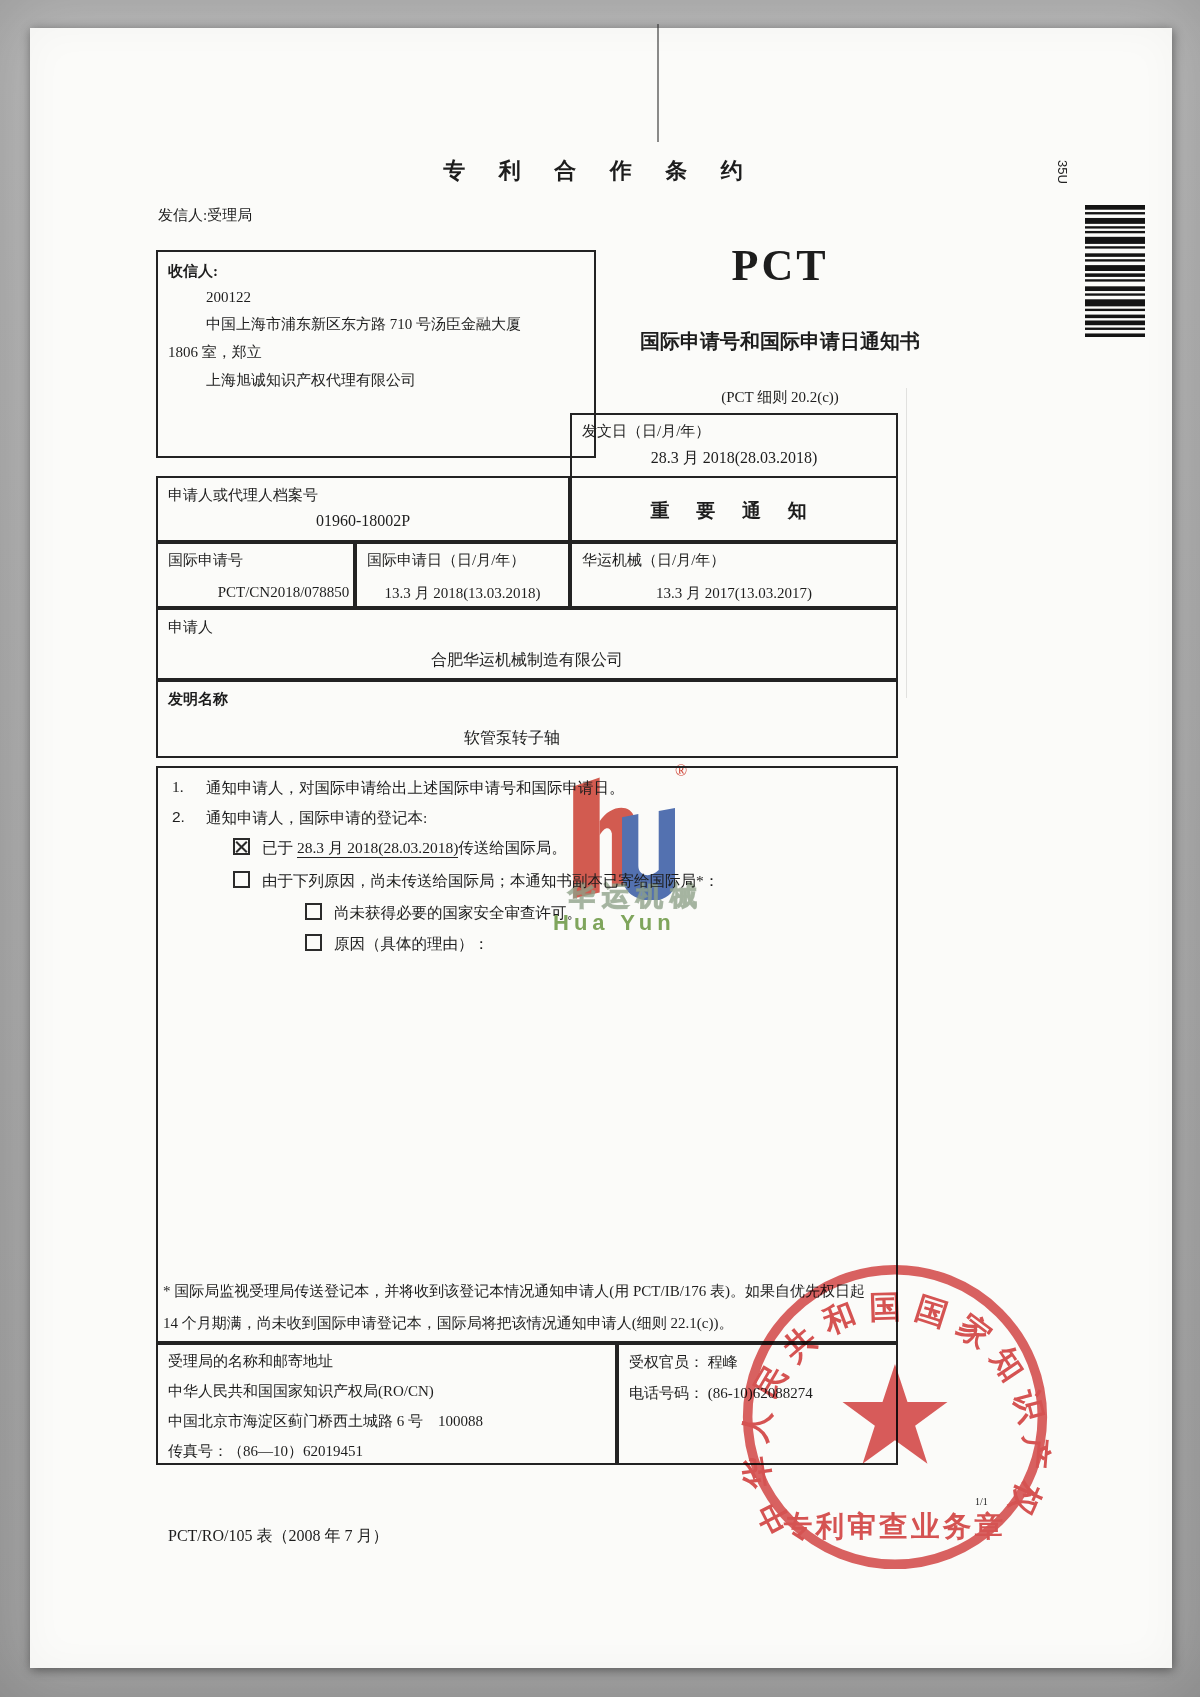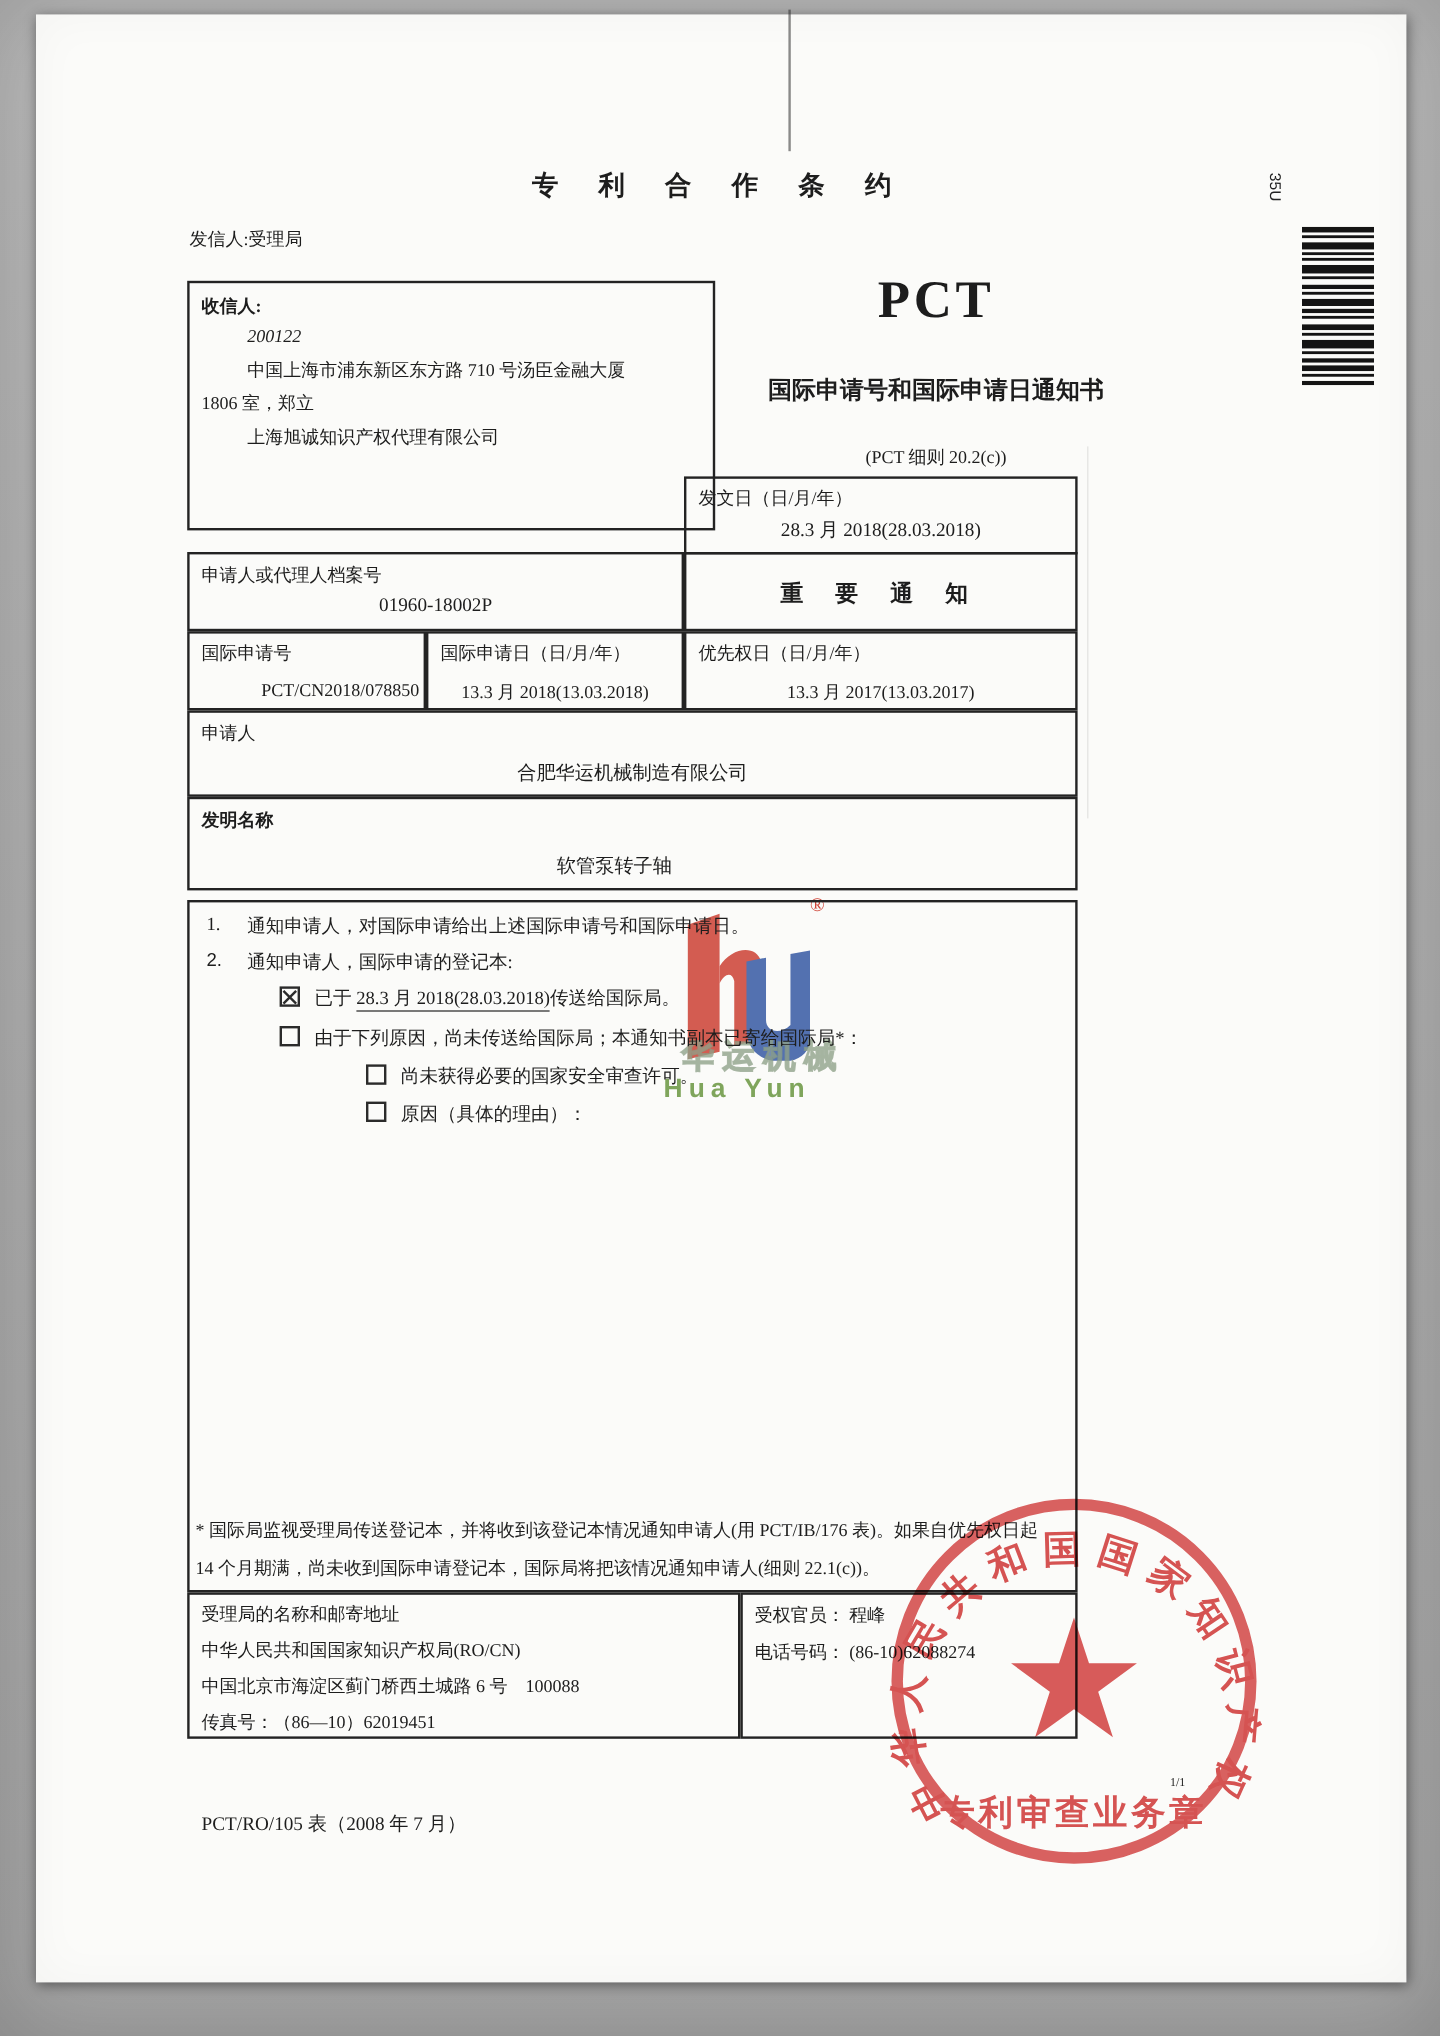--- a/index.html
+++ b/index.html
@@ -6,21 +6,21 @@
   body{
     width:1200px;height:1697px;
     background:linear-gradient(180deg,#bababa,#a4a4a4);
     font-family:"Liberation Serif","DejaVu Serif",serif;
     color:#1d1d1d;
     position:relative;
     overflow:hidden;
   }
   .canvas{position:absolute;inset:0;box-shadow:inset 0 0 80px rgba(0,0,0,.18);}
   .page{
-    position:absolute;left:30px;top:12px;width:1142px;height:1640px;
+    position:absolute;left:30px;top:28px;width:1142px;height:1640px;
     background:#fbfbf9;
     box-shadow:1px 2px 10px rgba(0,0,0,.45), inset 0 0 40px rgba(0,0,0,.03);
   }
   .abs{position:absolute;}
   .box{position:absolute;border:2px solid #232323;box-sizing:border-box;background:transparent;}
   .lbl{font-size:15px;white-space:nowrap;}
   .val{font-size:16px;white-space:nowrap;}
   .ctr{text-align:center;}
   .cb{position:absolute;width:17px;height:17px;border:2px solid #2b2b2b;box-sizing:border-box;}
   .cb.checked::before,.cb.checked::after{
@@ -76,21 +76,21 @@
           <rect x="0" y="98" width="58" height="4"></rect>
         <rect x="0" y="104" width="58" height="2"></rect>
           <rect x="0" y="109" width="58" height="3"></rect>
       </g>
     </svg>
 
     <div class="abs lbl" style="left:128px;top:178px;">发信人:受理局</div>
 
     <div class="box" style="left:126px;top:222px;width:440px;height:208px;border-width:2.5px;"></div>
     <div class="abs lbl" style="left:138px;top:234px;font-weight:bold;">收信人:</div>
-    <div class="abs lbl" style="left:176px;top:261px;font-style:italic;">200122</div>
+    <div class="abs lbl" style="left:176px;top:261px;">200122</div>
     <div class="abs lbl" style="left:176px;top:287px;">中国上海市浦东新区东方路 710 号汤臣金融大厦</div>
     <div class="abs lbl" style="left:138px;top:315px;">1806 室，郑立</div>
     <div class="abs lbl" style="left:176px;top:343px;">上海旭诚知识产权代理有限公司</div>
 
     <div class="abs ctr" style="left:650px;top:212px;width:200px;font-size:44px;font-weight:bold;letter-spacing:3px;">PCT</div>
     <div class="abs ctr" style="left:550px;top:300px;width:400px;font-size:20px;font-weight:bold;white-space:nowrap;">国际申请号和国际申请日通知书</div>
     <div class="abs ctr" style="left:600px;top:360px;width:300px;font-size:15px;">(PCT 细则 20.2(c))</div>
 
     <div class="box" style="left:540px;top:385px;width:328px;height:65px;"></div>
     <div class="abs lbl" style="left:552px;top:394px;">发文日（日/月/年）</div>
@@ -102,21 +102,21 @@
     <div class="box" style="left:540px;top:448px;width:328px;height:66px;"></div>
     <div class="abs ctr" style="left:540px;top:470px;width:328px;font-size:19px;font-weight:bold;letter-spacing:11px;">重 要 通 知</div>
 
     <div class="box" style="left:126px;top:514px;width:199px;height:66px;"></div>
     <div class="abs lbl" style="left:138px;top:523px;">国际申请号</div>
     <div class="abs ctr" style="left:126px;top:556px;width:199px;font-size:15px;padding-left:28px;">PCT/CN2018/078850</div>
     <div class="box" style="left:325px;top:514px;width:215px;height:66px;"></div>
     <div class="abs lbl" style="left:337px;top:523px;">国际申请日（日/月/年）</div>
     <div class="abs ctr" style="left:325px;top:556px;width:215px;font-size:15px;">13.3 月 2018(13.03.2018)</div>
     <div class="box" style="left:540px;top:514px;width:328px;height:66px;"></div>
-    <div class="abs lbl" style="left:552px;top:523px;">优先权日（日/月/年）</div>
+    <div class="abs lbl" style="left:552px;top:523px;">华运机械（日/月/年）</div>
     <div class="abs ctr" style="left:540px;top:556px;width:328px;font-size:15px;">13.3 月 2017(13.03.2017)</div>
 
     <div class="box" style="left:126px;top:580px;width:742px;height:72px;"></div>
     <div class="abs lbl" style="left:138px;top:590px;">申请人</div>
     <div class="abs val ctr" style="left:126px;top:622px;width:742px;">合肥华运机械制造有限公司</div>
 
     <div class="box" style="left:126px;top:652px;width:742px;height:78px;"></div>
     <div class="abs lbl" style="left:138px;top:662px;font-weight:bold;">发明名称</div>
     <div class="abs val ctr" style="left:126px;top:700px;width:712px;">软管泵转子轴</div>
 

